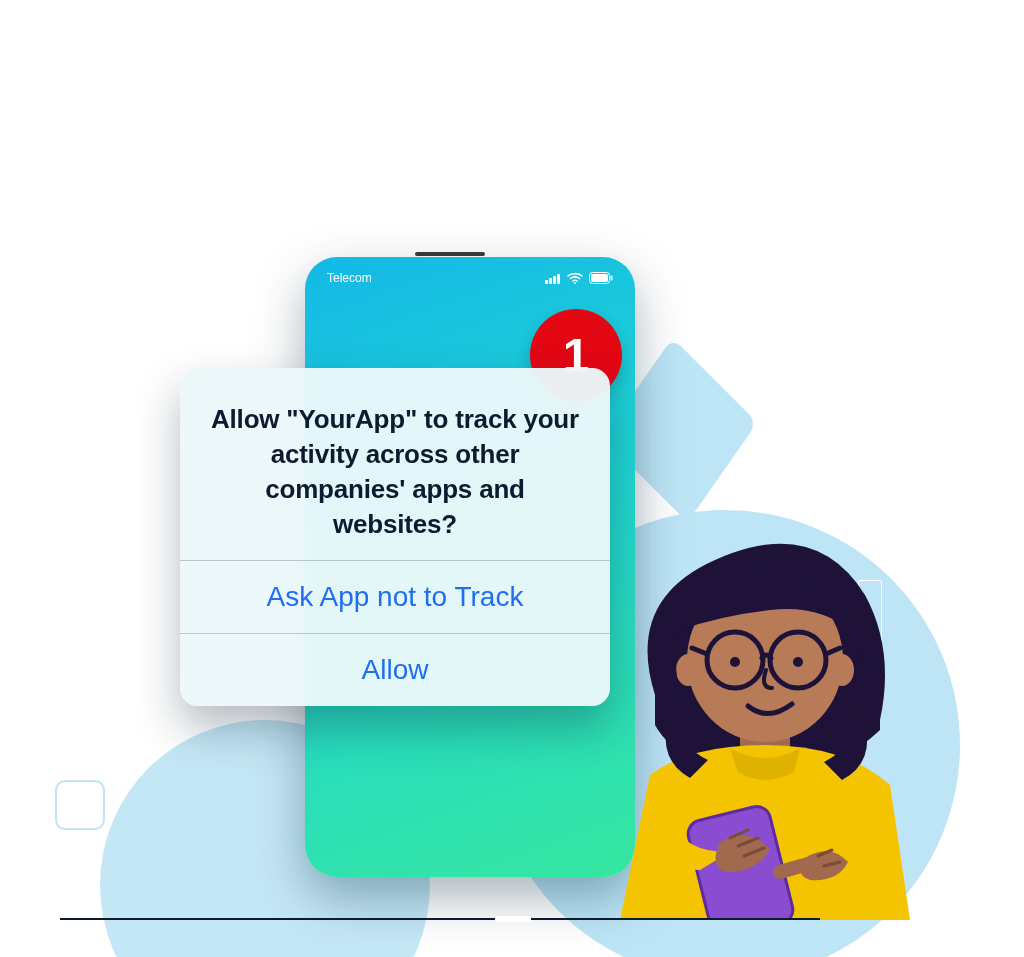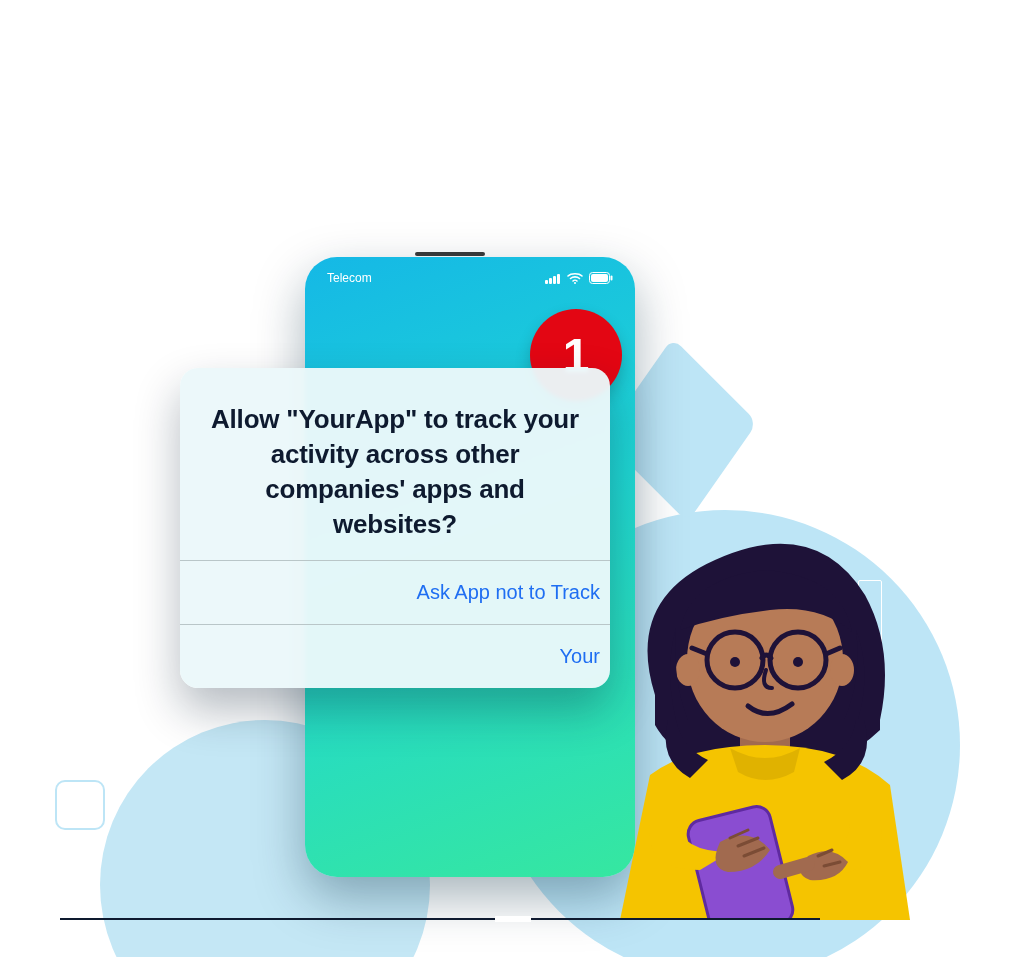--- a/index.html
+++ b/index.html
@@ -24,21 +24,21 @@
   .notch-line { position: absolute; left: 50%; top: 252px; transform: translateX(-50%); width: 70px; height: 4px; border-radius: 3px; background: #3a3a3a; }
   .status-bar { position: absolute; top: 14px; left: 0; right: 0; display: flex; justify-content: space-between; align-items: center; padding: 0 22px; color: #fff; font-size: 12px; font-weight: 500; }
   .status-icons { display: flex; gap: 6px; align-items: center; }
   .icon { display: inline-flex; }
 
   
   .dialog { position: absolute; left: 180px; top: 368px; width: 430px; background: rgba(235,248,250,0.96); border-radius: 18px; box-shadow: 0 22px 45px rgba(10,30,50,0.30); overflow: hidden; backdrop-filter: blur(2px); }
   .dialog .content { padding: 34px 26px 18px; text-align: center; }
   .dialog .title { font-size: 26px; line-height: 1.35; font-weight: 700; color: #0e1a2f; letter-spacing: -0.2px; }
   .dialog .msg { margin-top: 10px; font-size: 18px; line-height: 1.35; color: #3a3f46; }
-  .dialog .btn { border-top: 1px solid #b9c6c8; text-align: right; font-size: 20px; color: #1f6ef2; padding: 20px 10px; cursor: pointer; }
+  .dialog .btn { border-top: 1px solid #b9c6c8; text-align: center; font-size: 28px; color: #1f6ef2; padding: 20px 10px; cursor: pointer; }
 
   
   .badge { position: absolute; left: 530px; top: 309px; width: 92px; height: 92px; border-radius: 50%; background: #e30613; color: #fff; display: flex; align-items: center; justify-content: center; font-size: 48px; font-weight: 700; box-shadow: 0 8px 16px rgba(0,0,0,0.2); }
 
   
   .person { position: absolute; left: 580px; top: 520px; width: 360px; height: 400px; }
 </style>
 </head>
 <body>
 
@@ -92,21 +92,21 @@
 
   <div class="badge">
     <span>1</span>
   </div>
 
   <div class="dialog">
     <div class="content">
       <div class="title">Allow "YourApp" to track your activity across other companies' apps and websites?</div>
     </div>
     <div class="btn">Ask App not to Track</div>
-    <div class="btn">Your</div>
+    <div class="btn">Allow</div>
   </div>
 
   <div class="person">
     <svg viewBox="0 0 360 400" width="360" height="400">
 
       <path d="M75 175 Q45 80 135 40 Q235 -5 285 75 Q315 130 300 200 L300 210 Q260 250 180 250 Q100 250 75 205 Z" fill="#1e1238"></path>
 
       <rect x="160" y="205" width="50" height="40" rx="10" fill="#a16a4f"></rect>
 
       <path d="M70 255 Q110 225 185 225 Q265 225 310 265 L330 400 L40 400 Z" fill="#f5c400"></path>

